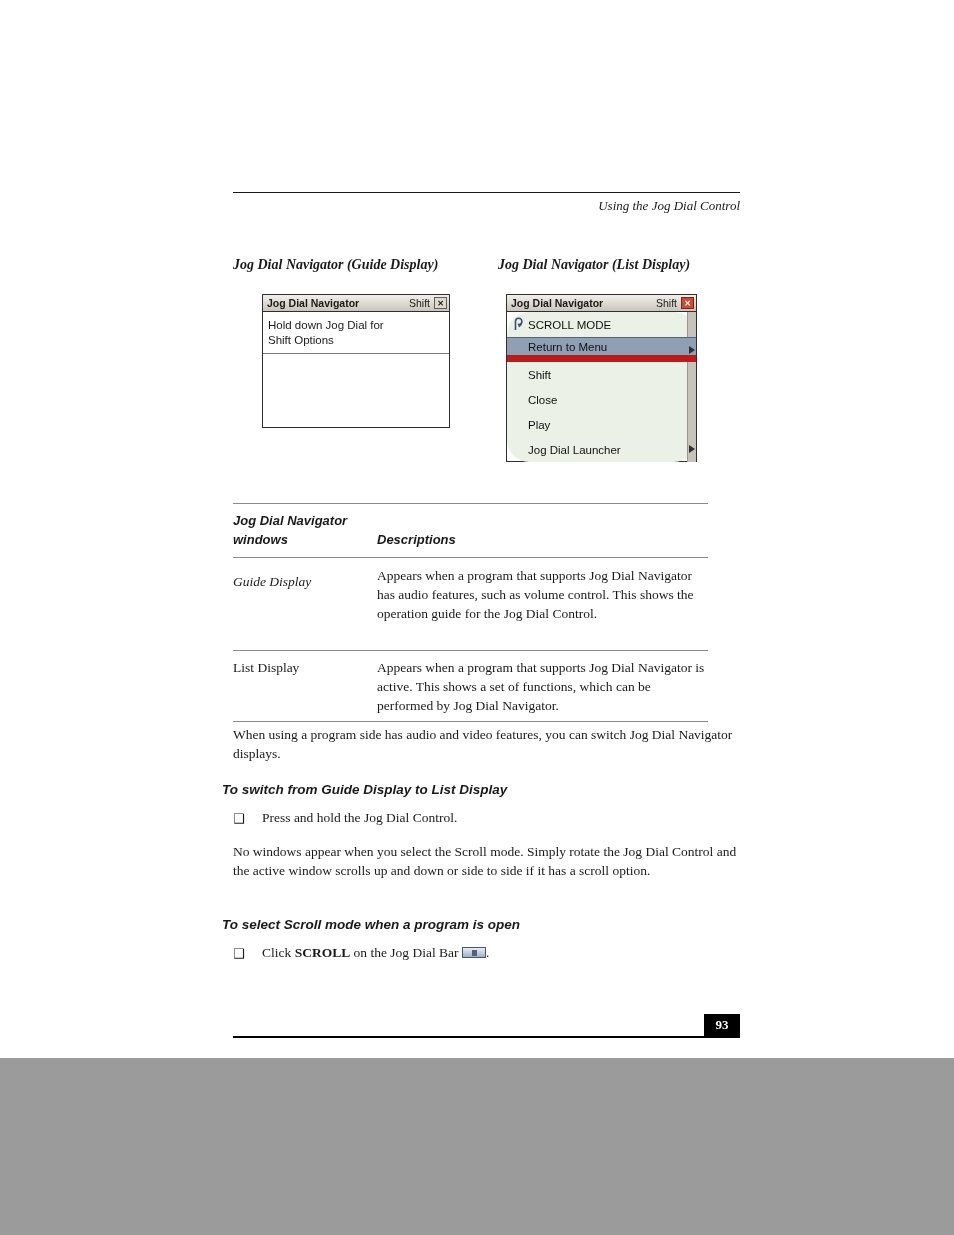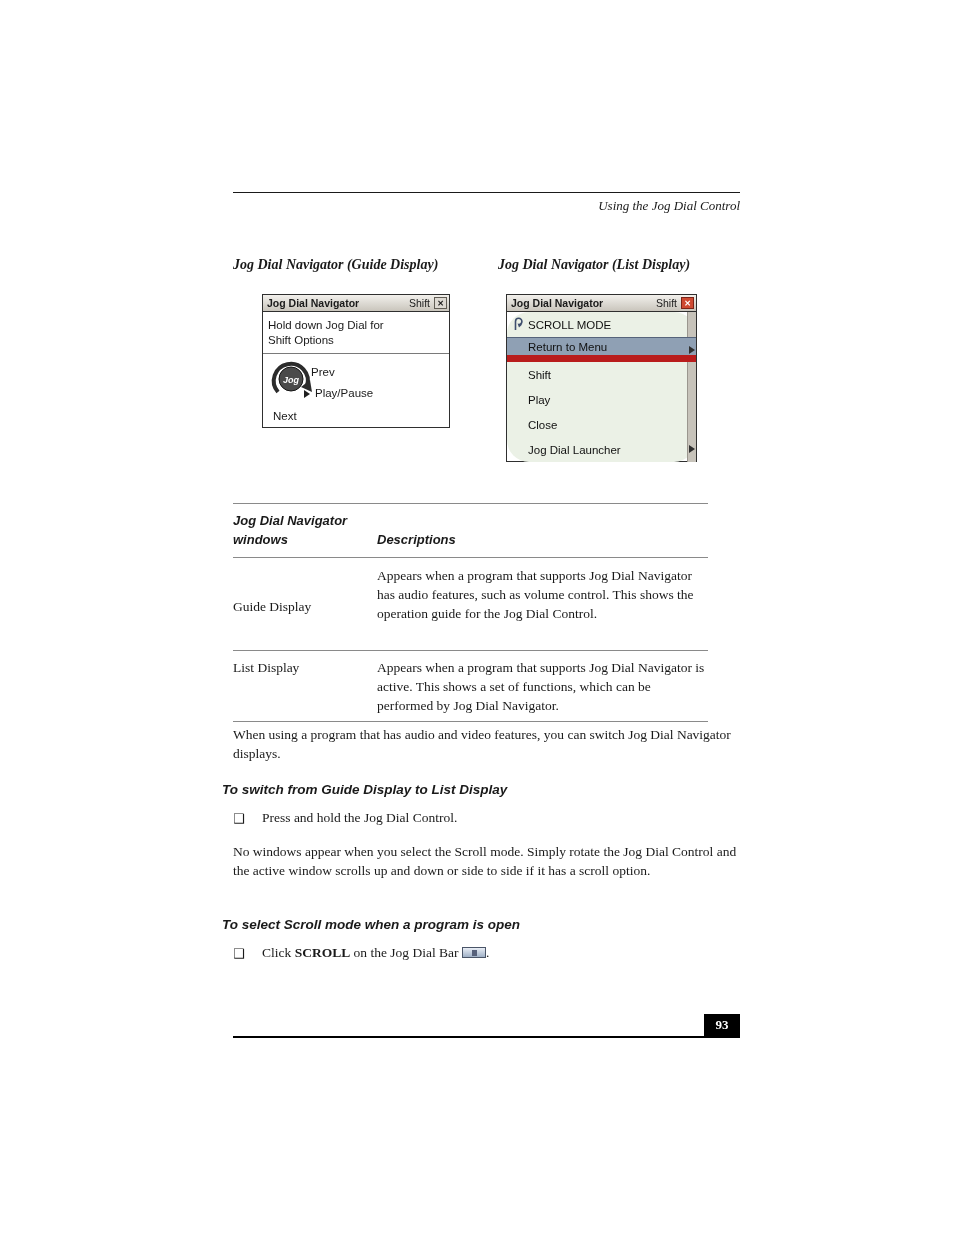--- a/index.html
+++ b/index.html
@@ -1,18 +1,18 @@
 <!DOCTYPE html>
 <html><head>
 <meta charset="utf-8">
 <style>
   * { margin:0; padding:0; box-sizing:border-box; }
   body { background:#9b9b9b; font-family:"Liberation Serif", serif; }
   .page {
-    position:relative; width:954px; height:1235px; margin:0 auto;
+    position:relative; width:954px; height:1058px; margin:0 auto;
     background:#ffffff; color:#1a1a1a; overflow:hidden;
   }
   .abs { position:absolute; }
 
   
   .header-rule { left:233px; top:192px; width:507px; height:1px; background:#1a1a1a; }
   .running-header {
     left:233px; top:198px; width:507px; text-align:right;
     font:italic 13px "Liberation Serif", serif;
   }
@@ -123,32 +123,20 @@
     <div class="titlebar">
       <span class="t-title">Jog Dial Navigator</span>
       <span class="t-shift">Shift</span>
       <span class="close-btn">✕</span>
     </div>
     <div class="guide-body">
       <div class="guide-msg">
         <div>Hold down Jog Dial for</div>
         <div>Shift Options</div>
       </div>
-      <div class="jog-section">
-        <svg class="abs" style="left:5px; top:2px;" width="46" height="46" viewBox="0 0 46 46">
-          <path d="M 10 36 A 17 17 0 1 1 39 30" fill="none" stroke="#2c2c2c" stroke-width="4"></path>
-          <polygon points="42,24 44,36 33,31" fill="#2c2c2c"></polygon>
-          <circle cx="23" cy="23" r="12" fill="#4a4a4a" stroke="#141414" stroke-width="1"></circle>
-          <text x="23" y="26.5" text-anchor="middle" font-family="Liberation Sans, sans-serif" font-style="italic" font-weight="bold" font-size="9" fill="#ffffff">Jog</text>
-        </svg>
-        <span class="abs jog-prev">Prev</span>
-        <span class="abs mini-arrow"></span>
-        <span class="abs jog-play">Play/Pause</span>
-        <span class="abs jog-next">Next</span>
-      </div>
     </div>
   </div>
 
   <div class="abs window list-window">
     <div class="titlebar">
       <span class="t-title">Jog Dial Navigator</span>
       <span class="t-shift">Shift</span>
       <span class="close-btn red">✕</span>
     </div>
     <div class="list-body">
@@ -165,55 +153,55 @@
       <div class="lrow selected">
         <span>Return to Menu</span>
         <span class="row-arrow"></span>
       </div>
 
       <div class="lrow">
         <span>Shift</span>
       </div>
 
       <div class="lrow">
+        <span>Close</span>
+      </div>
+
+      <div class="lrow">
         <span>Play</span>
-      </div>
-
-      <div class="lrow">
-        <span>Close</span>
       </div>
 
       <div class="lrow">
         <span>Jog Dial Launcher</span>
         <span class="row-arrow"></span>
       </div>
     </div>
   </div>
 
   <div class="abs t-rule top"></div>
 
   <div class="abs t-colhead col1" style="top:511px;">
     <div>Jog Dial Navigator</div>
     <div>windows</div>
   </div>
   <div class="abs t-colhead col2" style="top:530px;">Descriptions</div>
 
   <div class="abs t-rule head"></div>
 
-  <div class="abs t-cell col1" style="top:598px;">Guide Display</div>
+  <div class="abs t-cell col1" style="top:573px;font-style:italic;">Guide Display</div>
   <div class="abs t-cell col2" style="top:567px;">Appears when a program that supports Jog Dial Navigator has audio features, such as volume control. This shows the operation guide for the Jog Dial Control.</div>
 
   <div class="abs t-rule mid"></div>
 
   <div class="abs t-cell col1" style="top:659px;">List Display</div>
   <div class="abs t-cell col2" style="top:659px;">Appears when a program that supports Jog Dial Navigator is active. This shows a set of functions, which can be performed by Jog Dial Navigator.</div>
 
   <div class="abs t-rule bot"></div>
 
-  <div class="abs para" style="top:726px;">When using a program that has audio and video features, you can switch Jog Dial Navigator displays.</div>
+  <div class="abs para" style="top:726px;">When using a program side has audio and video features, you can switch Jog Dial Navigator displays.</div>
 
   <div class="abs subhead" style="top:782px;">To switch from Guide Display to List Display</div>
 
   <div class="abs" style="left:0; top:810px; width:954px; height:20px;">
     <span class="bullet-glyph">❑</span>
     <span class="bullet-text">Press and hold the Jog Dial Control.</span>
   </div>
 
   <div class="abs para" style="top:843px;">No windows appear when you select the Scroll mode. Simply rotate the Jog Dial Control and the active window scrolls up and down or side to side if it has a scroll option.</div>
 

